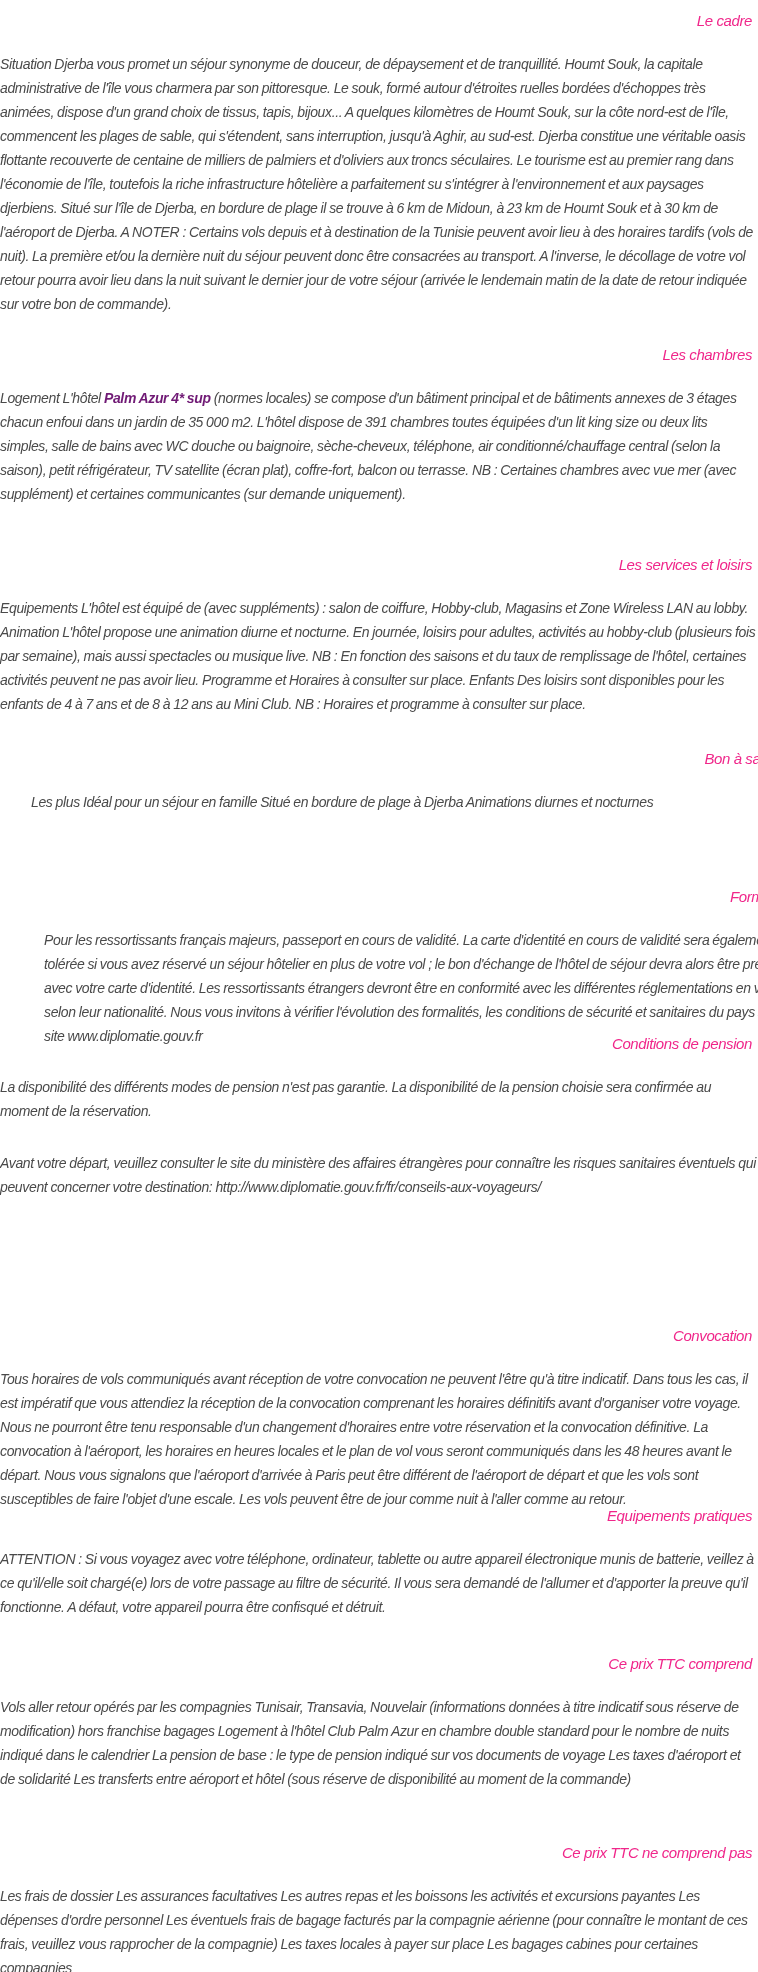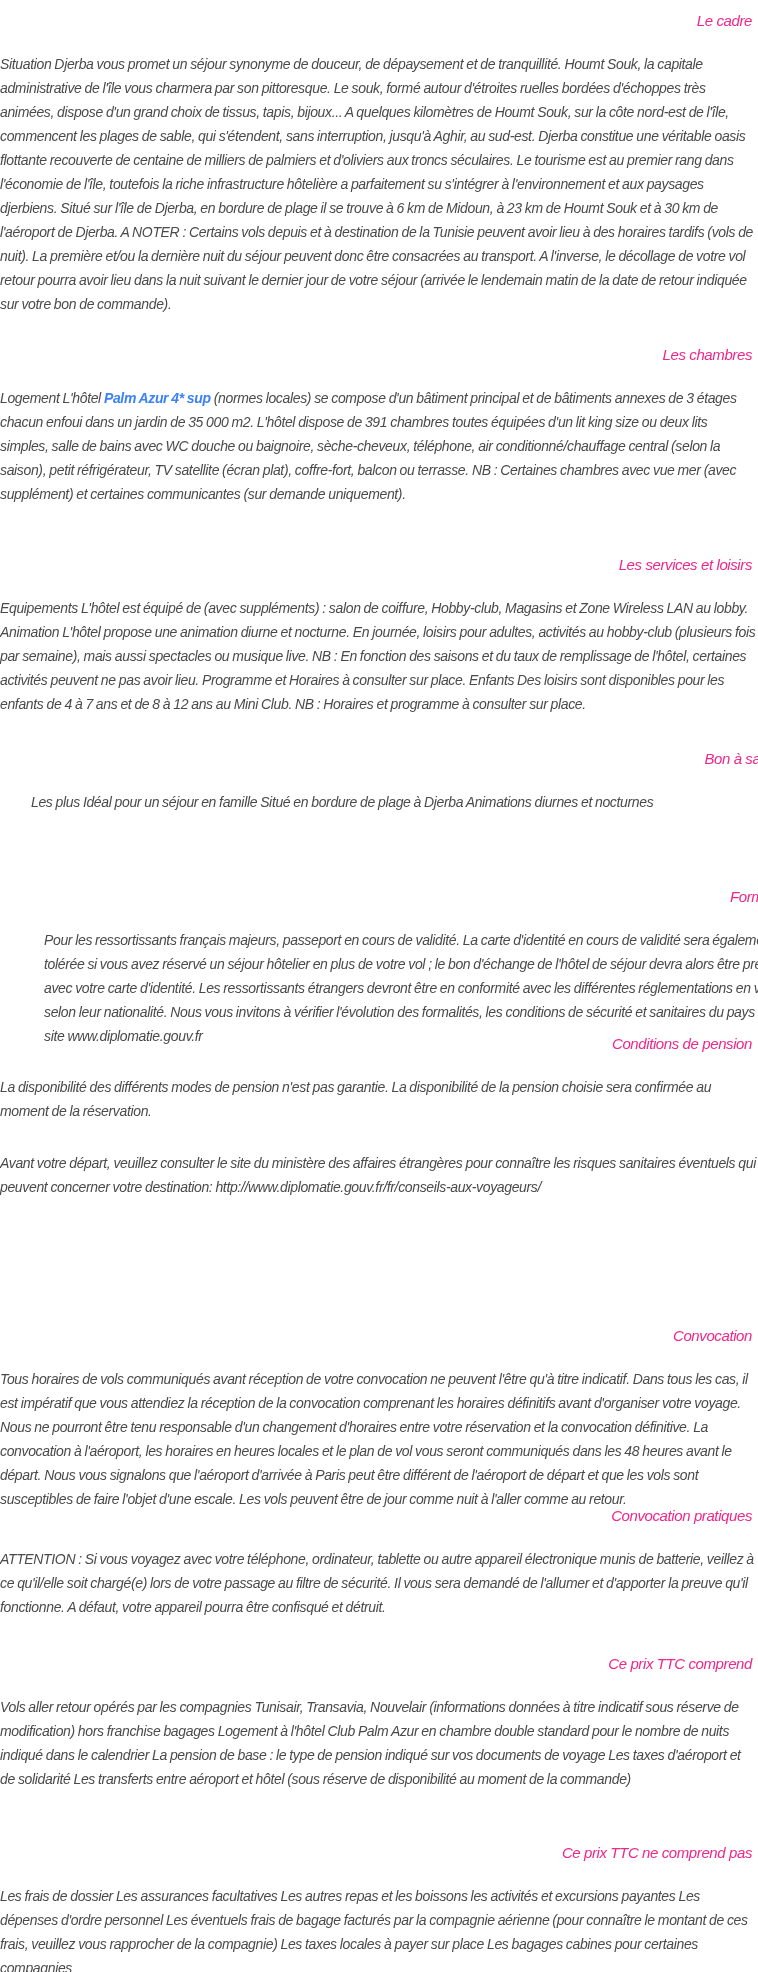--- a/index.html
+++ b/index.html
@@ -12,21 +12,21 @@
     font-style: italic; font-weight: normal;
     font-size: 15px; line-height: 30px;
     color: #f0268a; letter-spacing: -0.4px; text-align: right;
   }
   .section p {
     margin: 10px 0 0 0; padding: 0;
     font-family: "Liberation Sans", sans-serif;
     font-style: italic; font-size: 14px; line-height: 24px;
     color: #4a4a4a; letter-spacing: -0.35px; word-spacing: -0.5px;
   }
-  .section p b { font-weight: bold; color: #3b82f6; }
+  .section p b { font-weight: bold; color: #701a75; }
 </style>
 </head>
 <body>
 
 <div class="page">
 
   <section class="section" style="top:0px;">
     <h2>Le cadre</h2>
     <p>Situation Djerba vous promet un séjour synonyme de douceur, de dépaysement et de tranquillité. Houmt Souk, la capitale administrative de l'île vous charmera par son pittoresque. Le souk, formé autour d'étroites ruelles bordées d'échoppes très animées, dispose d'un grand choix de tissus, tapis, bijoux... A quelques kilomètres de Houmt Souk, sur la côte nord-est de l'île, commencent les plages de sable, qui s'étendent, sans interruption, jusqu'à Aghir, au sud-est. Djerba constitue une véritable oasis flottante recouverte de centaine de milliers de palmiers et d'oliviers aux troncs séculaires. Le tourisme est au premier rang dans l'économie de l'île, toutefois la riche infrastructure hôtelière a parfaitement su s'intégrer à l'environnement et aux paysages djerbiens. Situé sur l'île de Djerba, en bordure de plage il se trouve à 6 km de Midoun, à 23 km de Houmt Souk et à 30 km de l'aéroport de Djerba. A NOTER : Certains vols depuis et à destination de la Tunisie peuvent avoir lieu à des horaires tardifs (vols de nuit). La première et/ou la dernière nuit du séjour peuvent donc être consacrées au transport. A l'inverse, le décollage de votre vol retour pourra avoir lieu dans la nuit suivant le dernier jour de votre séjour (arrivée le lendemain matin de la date de retour indiquée sur votre bon de commande).</p>
   </section>
@@ -59,21 +59,21 @@
   <section class="section" style="top:1141px;">
     <p>Avant votre départ, veuillez consulter le site du ministère des affaires étrangères pour connaître les risques sanitaires éventuels qui peuvent concerner votre destination: http://www.diplomatie.gouv.fr/fr/conseils-aux-voyageurs/</p>
   </section>
 
   <section class="section" style="top:1315px;">
     <h2>Convocation</h2>
     <p>Tous horaires de vols communiqués avant réception de votre convocation ne peuvent l'être qu'à titre indicatif. Dans tous les cas, il est impératif que vous attendiez la réception de la convocation comprenant les horaires définitifs avant d'organiser votre voyage. Nous ne pourront être tenu responsable d'un changement d'horaires entre votre réservation et la convocation définitive. La convocation à l'aéroport, les horaires en heures locales et le plan de vol vous seront communiqués dans les 48 heures avant le départ. Nous vous signalons que l'aéroport d'arrivée à Paris peut être différent de l'aéroport de départ et que les vols sont susceptibles de faire l'objet d'une escale. Les vols peuvent être de jour comme nuit à l'aller comme au retour.</p>
   </section>
 
   <section class="section" style="top:1495px;">
-    <h2>Convocation pratiques</h2>
+    <h2>Equipements pratiques</h2>
     <p>ATTENTION : Si vous voyagez avec votre téléphone, ordinateur, tablette ou autre appareil électronique munis de batterie, veillez à ce qu'il/elle soit chargé(e) lors de votre passage au filtre de sécurité. Il vous sera demandé de l'allumer et d'apporter la preuve qu'il fonctionne. A défaut, votre appareil pourra être confisqué et détruit.</p>
   </section>
 
   <section class="section" style="top:1643px;">
     <h2>Ce prix TTC comprend</h2>
     <p>Vols aller retour opérés par les compagnies Tunisair, Transavia, Nouvelair (informations données à titre indicatif sous réserve de modification) hors franchise bagages Logement à l'hôtel Club Palm Azur en chambre double standard pour le nombre de nuits indiqué dans le calendrier La pension de base : le type de pension indiqué sur vos documents de voyage Les taxes d'aéroport et de solidarité Les transferts entre aéroport et hôtel (sous réserve de disponibilité au moment de la commande)</p>
   </section>
 
   <section class="section" style="top:1832px;">
     <h2>Ce prix TTC ne comprend pas</h2>

